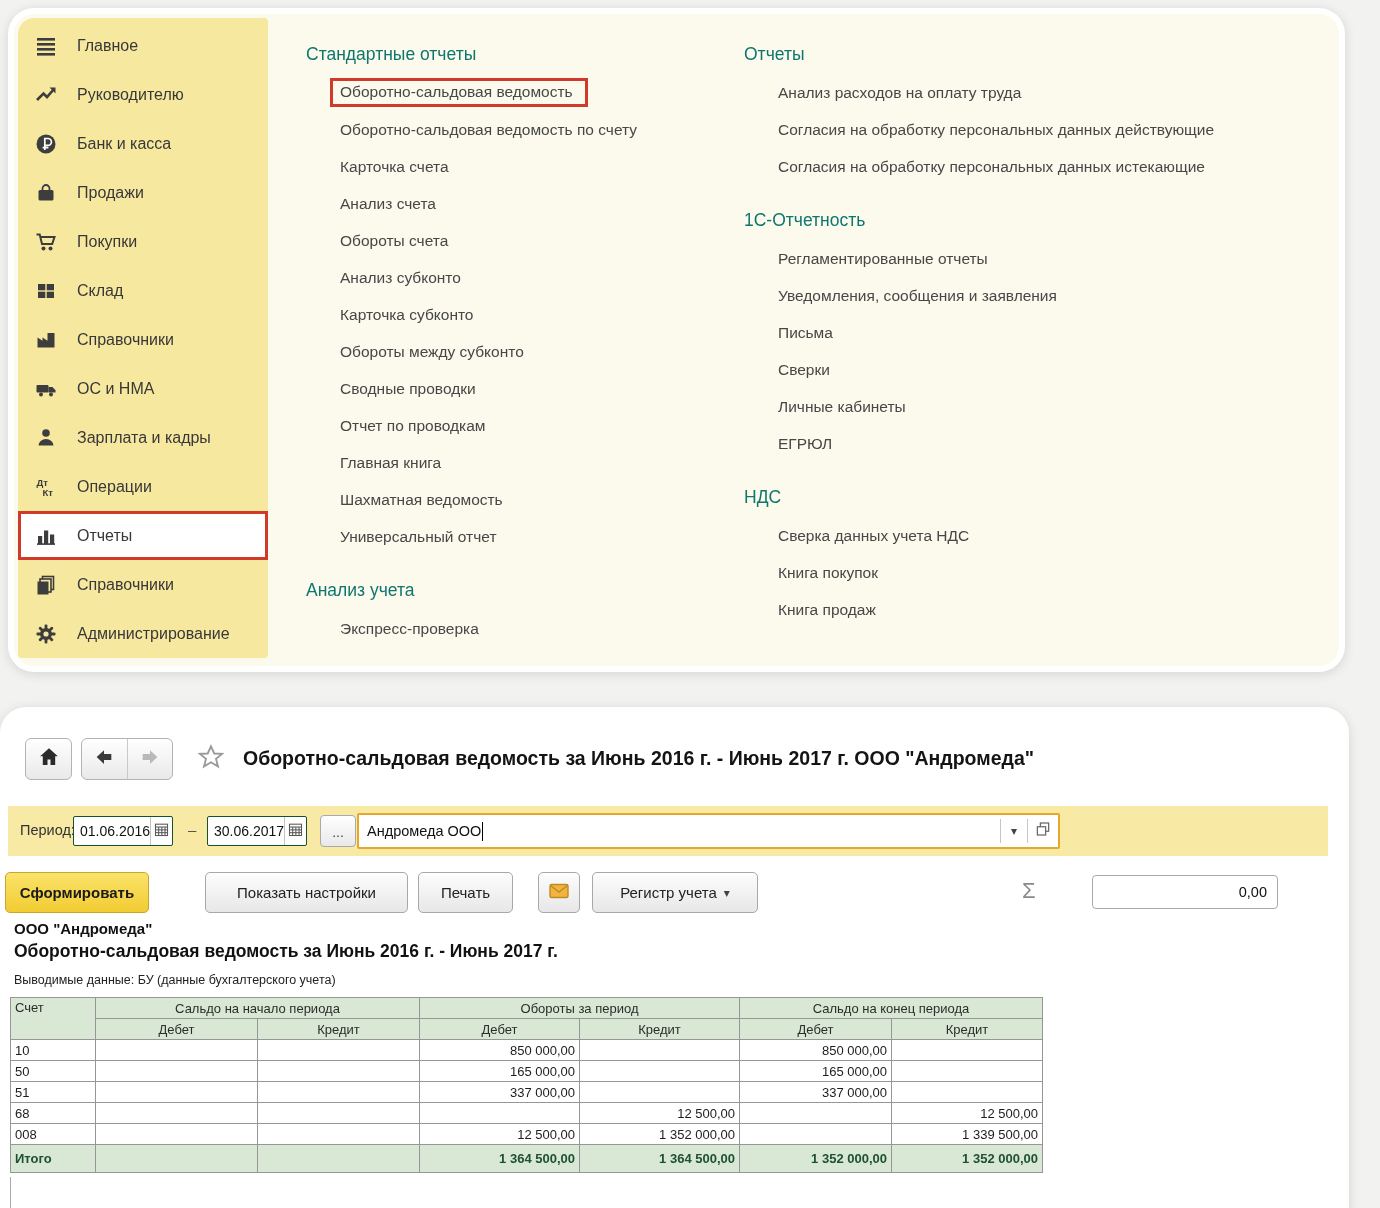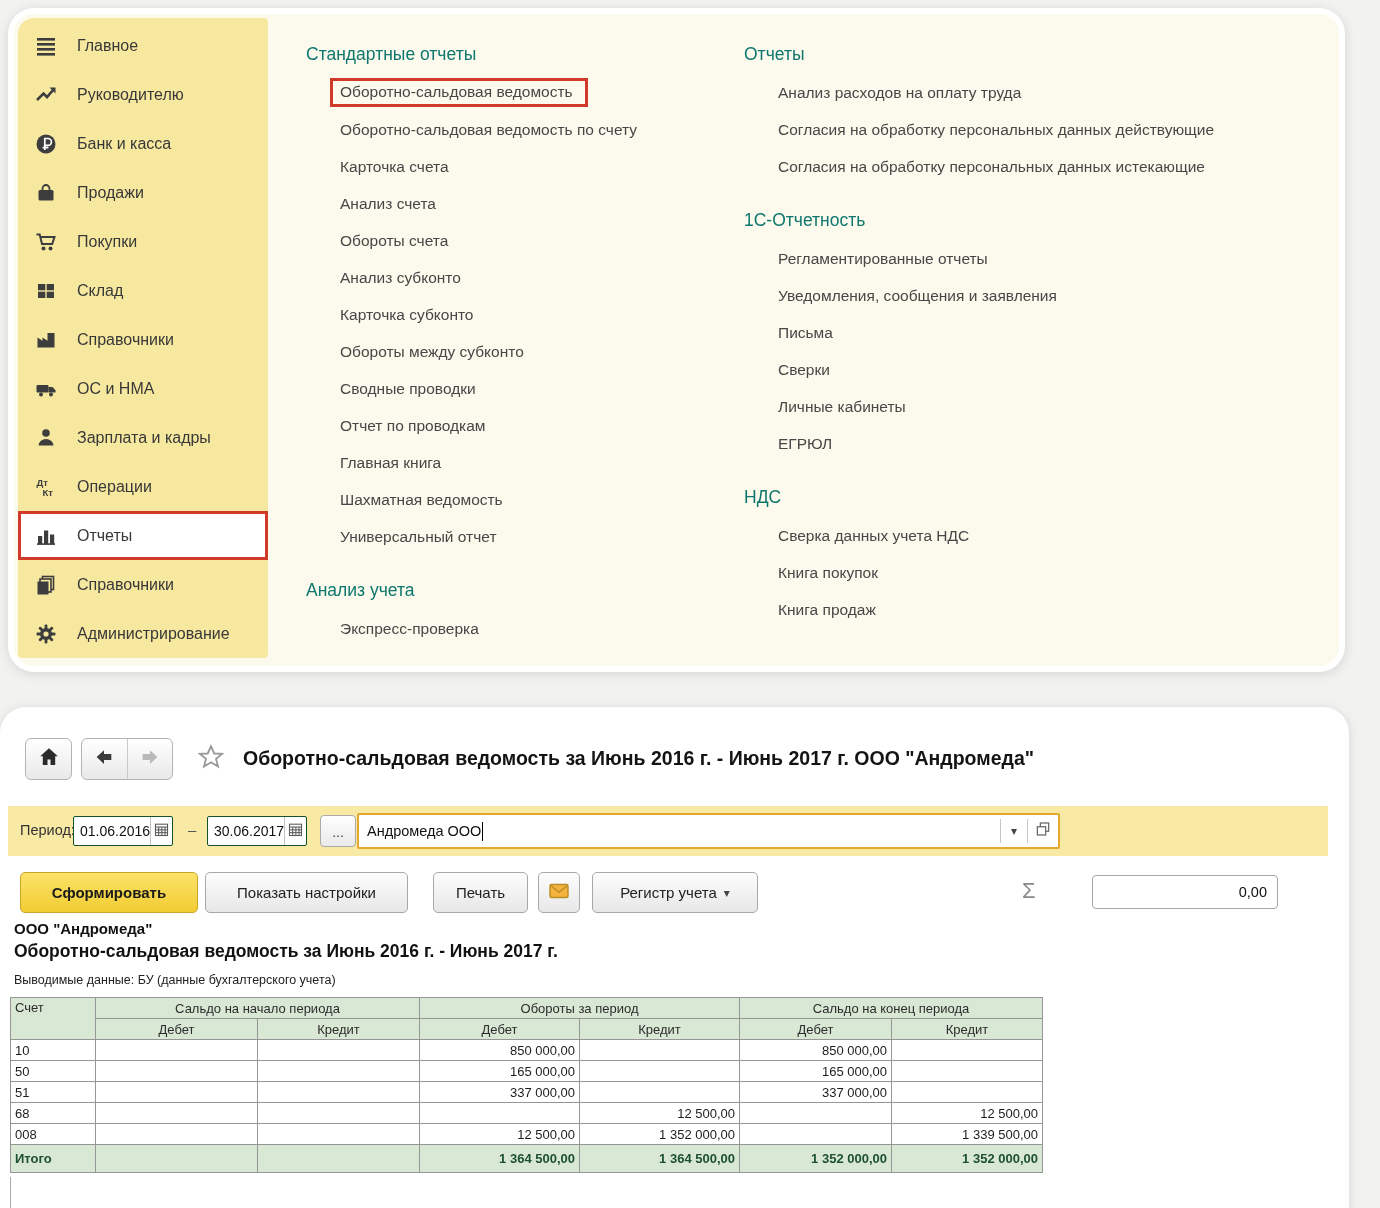--- a/index.html
+++ b/index.html
@@ -336,23 +336,23 @@
         <span class="vsep"></span>
         <span class="pickbtn">
             <span><svg viewBox="0 0 24 24" fill="none" stroke="#6b6b6b" stroke-width="1.7">
                 <rect x="8.5" y="4" width="11" height="11"></rect>
                 <rect x="4.5" y="9" width="11" height="11" fill="#fff"></rect>
               </svg></span>
           </span>
       </div>
     </div>
 
-    <div class="abtn primary" style="left:20px;width:178px;">Сформировать</div>
+    <div class="abtn primary" style="left:5px;width:144px;">Сформировать</div>
     <div class="abtn" style="left:205px;width:203px;">Показать настройки</div>
-    <div class="abtn" style="left:433px;width:95px;">Печать</div>
+    <div class="abtn" style="left:418px;width:95px;">Печать</div>
     <div class="abtn" style="left:538px;width:42px;">
       <span><svg viewBox="0 0 24 24">
             <rect x="3" y="5.5" width="18" height="13" rx="1.5" fill="#f3b33c" stroke="#bb8d26" stroke-width="1.4"></rect>
             <path d="M3.5 6.5 L12 13 L20.5 6.5" fill="none" stroke="#bb8d26" stroke-width="1.4"></path>
           </svg></span>
     </div>
     <div class="abtn" style="left:592px;width:166px;">
       <span>Регистр учета</span>
       <span style="font-size:12px;color:#444;">▾</span>
     </div>

